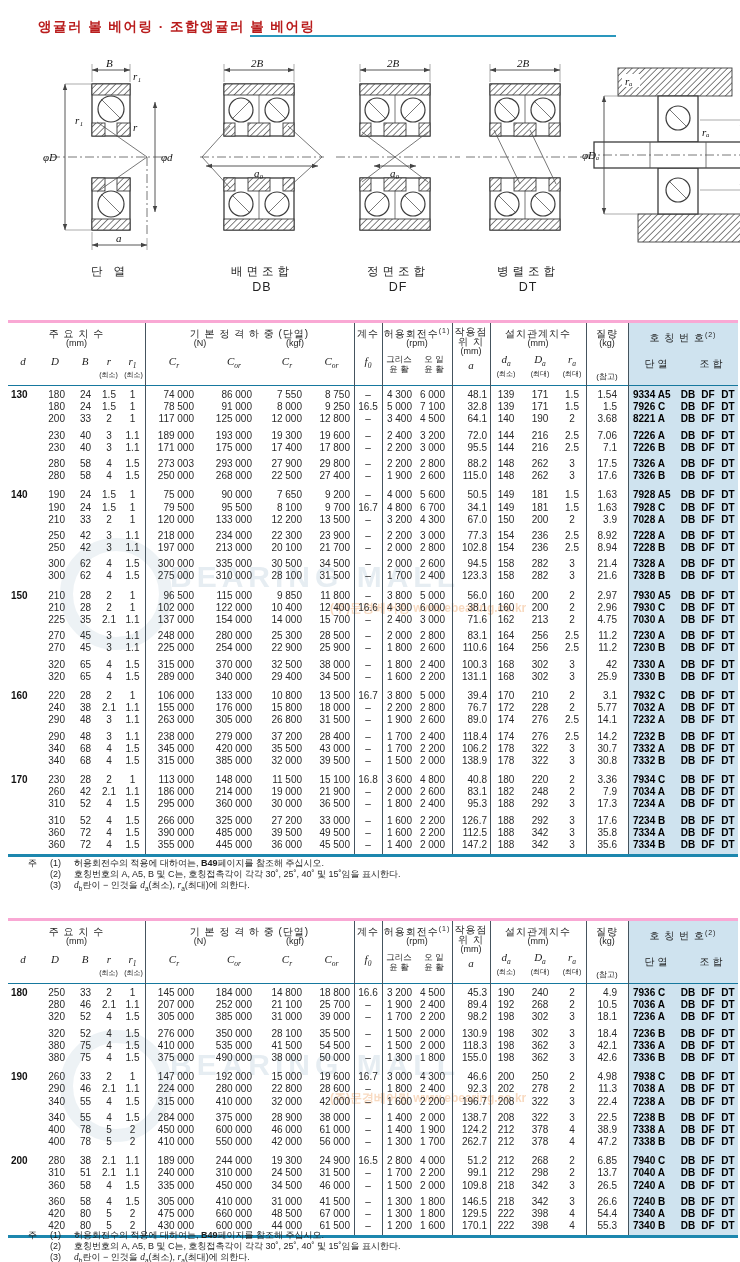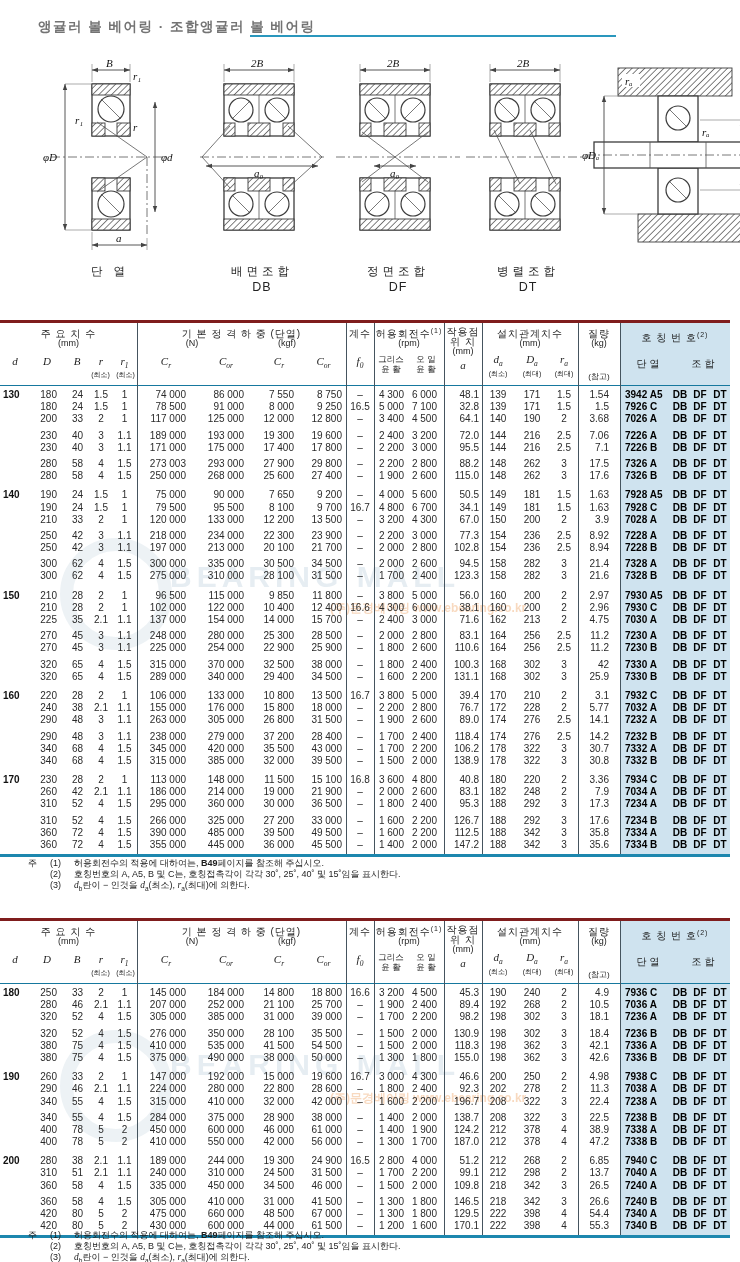--- a/index.html
+++ b/index.html
@@ -1,35 +1,35 @@
 <!DOCTYPE html>
 <html><head>
 <meta charset="utf-8">
 <style>
   html,body{margin:0;padding:0;background:#e8e8e8;}
   .page{position:relative;width:740px;height:1262px;background:#fff;overflow:hidden;
         font-family:"Liberation Sans",sans-serif;color:#222;margin:0 auto;}
   
-  .title{position:absolute;top:18px;left:38px;font-size:13.5px;font-weight:bold;color:#737373;letter-spacing:1.5px;}
+  .title{position:absolute;top:18px;left:38px;font-size:13.5px;font-weight:bold;color:#b91c1c;letter-spacing:1.5px;}
   .title-line{position:absolute;top:35px;left:250px;width:366px;height:2px;background:#2a97bd;}
   
   .fig{position:absolute;top:56px;text-align:center;}
   .figcap{font-size:11.5px;color:#222;margin-top:4px;letter-spacing:4px;}
   .figcode{font-size:12.5px;color:#222;margin-top:1px;letter-spacing:1px;}
   svg .box{fill:#fff;stroke:#3c3c3c;stroke-width:1.3;}
   svg .hat{fill:url(#hatch);stroke:#3c3c3c;stroke-width:0.9;}
   svg .ball{fill:#fff;stroke:#3c3c3c;stroke-width:1.2;}
   svg .dim{stroke:#444;stroke-width:0.9;}
   svg .ext{stroke:#888;stroke-width:0.7;}
   svg .thin{stroke:#555;stroke-width:0.8;fill:none;}
   svg .cl{stroke:#555;stroke-width:0.8;stroke-dasharray:9 3 2 3;}
   svg .ah{fill:#444;}
   svg .lbl{font:italic 11px "Liberation Serif",serif;fill:#111;}
   
-  .tblwrap{position:absolute;left:0;width:730px;border-top:3px solid #7f1d1d;border-bottom:3px solid #1d87ae;z-index:1;}
+  .tblwrap{position:absolute;left:8px;width:730px;border-top:3px solid #f9a8d4;border-bottom:3px solid #1d87ae;z-index:1;}
   .blue-strip{position:absolute;top:0;bottom:0;right:0;width:110px;background:#cfe3ef;z-index:0;}
   .vline{position:absolute;top:0;bottom:0;width:1px;background:#45545e;z-index:3;}
   .thead{position:relative;height:62px;border-bottom:1.5px solid #16789e;z-index:2;font-size:10px;color:#1d1d1d;}
   .hg{position:absolute;top:0;height:62px;}
   .hg-t{position:absolute;top:4px;left:0;right:0;text-align:center;letter-spacing:1px;}
   .hg-u{position:absolute;top:15px;left:0;right:0;text-align:center;font-size:9px;}
   .hsym{position:absolute;text-align:center;font:italic 11px "Liberation Serif",serif;}
   .hsym sub{font-size:7.5px;}
   .hnote{position:absolute;font-size:7px;color:#222;text-align:center;font-family:"Liberation Sans",sans-serif;}
   .hsup{font-size:7px;vertical-align:super;}
@@ -365,21 +365,21 @@
               <span class="cell c7">7 550</span>
               <span class="cell c8">8 750</span>
               <span class="cell c9">–</span>
               <span class="cell c10">4 300</span>
               <span class="cell c11">6 000</span>
               <span class="cell c12">48.1</span>
               <span class="cell c13">139</span>
               <span class="cell c14">171</span>
               <span class="cell c15">1.5</span>
               <span class="cell c16">1.54</span>
-              <span class="cell c17">3942 A5</span>
+              <span class="cell c17">9334 A5</span>
               <span class="cell c18">DB</span>
               <span class="cell c19">DF</span>
               <span class="cell c20">DT</span>
             </div>
             <div class="row">
               <span class="cell c0"></span>
               <span class="cell c1">180</span>
               <span class="cell c2">24</span>
               <span class="cell c3">1.5</span>
               <span class="cell c4">1</span>
@@ -411,21 +411,21 @@
               <span class="cell c7">12 000</span>
               <span class="cell c8">12 800</span>
               <span class="cell c9">–</span>
               <span class="cell c10">3 400</span>
               <span class="cell c11">4 500</span>
               <span class="cell c12">64.1</span>
               <span class="cell c13">140</span>
               <span class="cell c14">190</span>
               <span class="cell c15">2</span>
               <span class="cell c16">3.68</span>
-              <span class="cell c17">7026 A</span>
+              <span class="cell c17">8221 A</span>
               <span class="cell c18">DB</span>
               <span class="cell c19">DF</span>
               <span class="cell c20">DT</span>
             </div>
           </div>
           <div class="grp">
             <div class="row">
               <span class="cell c0"></span>
               <span class="cell c1">230</span>
               <span class="cell c2">40</span>
@@ -497,21 +497,21 @@
               <span class="cell c20">DT</span>
             </div>
             <div class="row">
               <span class="cell c0"></span>
               <span class="cell c1">280</span>
               <span class="cell c2">58</span>
               <span class="cell c3">4</span>
               <span class="cell c4">1.5</span>
               <span class="cell c5">250 000</span>
               <span class="cell c6">268 000</span>
-              <span class="cell c7">25 600</span>
+              <span class="cell c7">22 500</span>
               <span class="cell c8">27 400</span>
               <span class="cell c9">–</span>
               <span class="cell c10">1 900</span>
               <span class="cell c11">2 600</span>
               <span class="cell c12">115.0</span>
               <span class="cell c13">148</span>
               <span class="cell c14">262</span>
               <span class="cell c15">3</span>
               <span class="cell c16">17.6</span>
               <span class="cell c17">7326 B</span>
@@ -1507,21 +1507,21 @@
               <span class="cell c2">78</span>
               <span class="cell c3">5</span>
               <span class="cell c4">2</span>
               <span class="cell c5">410 000</span>
               <span class="cell c6">550 000</span>
               <span class="cell c7">42 000</span>
               <span class="cell c8">56 000</span>
               <span class="cell c9">–</span>
               <span class="cell c10">1 300</span>
               <span class="cell c11">1 700</span>
-              <span class="cell c12">187.0</span>
+              <span class="cell c12">262.7</span>
               <span class="cell c13">212</span>
               <span class="cell c14">378</span>
               <span class="cell c15">4</span>
               <span class="cell c16">47.2</span>
               <span class="cell c17">7338 B</span>
               <span class="cell c18">DB</span>
               <span class="cell c19">DF</span>
               <span class="cell c20">DT</span>
             </div>
           </div>

